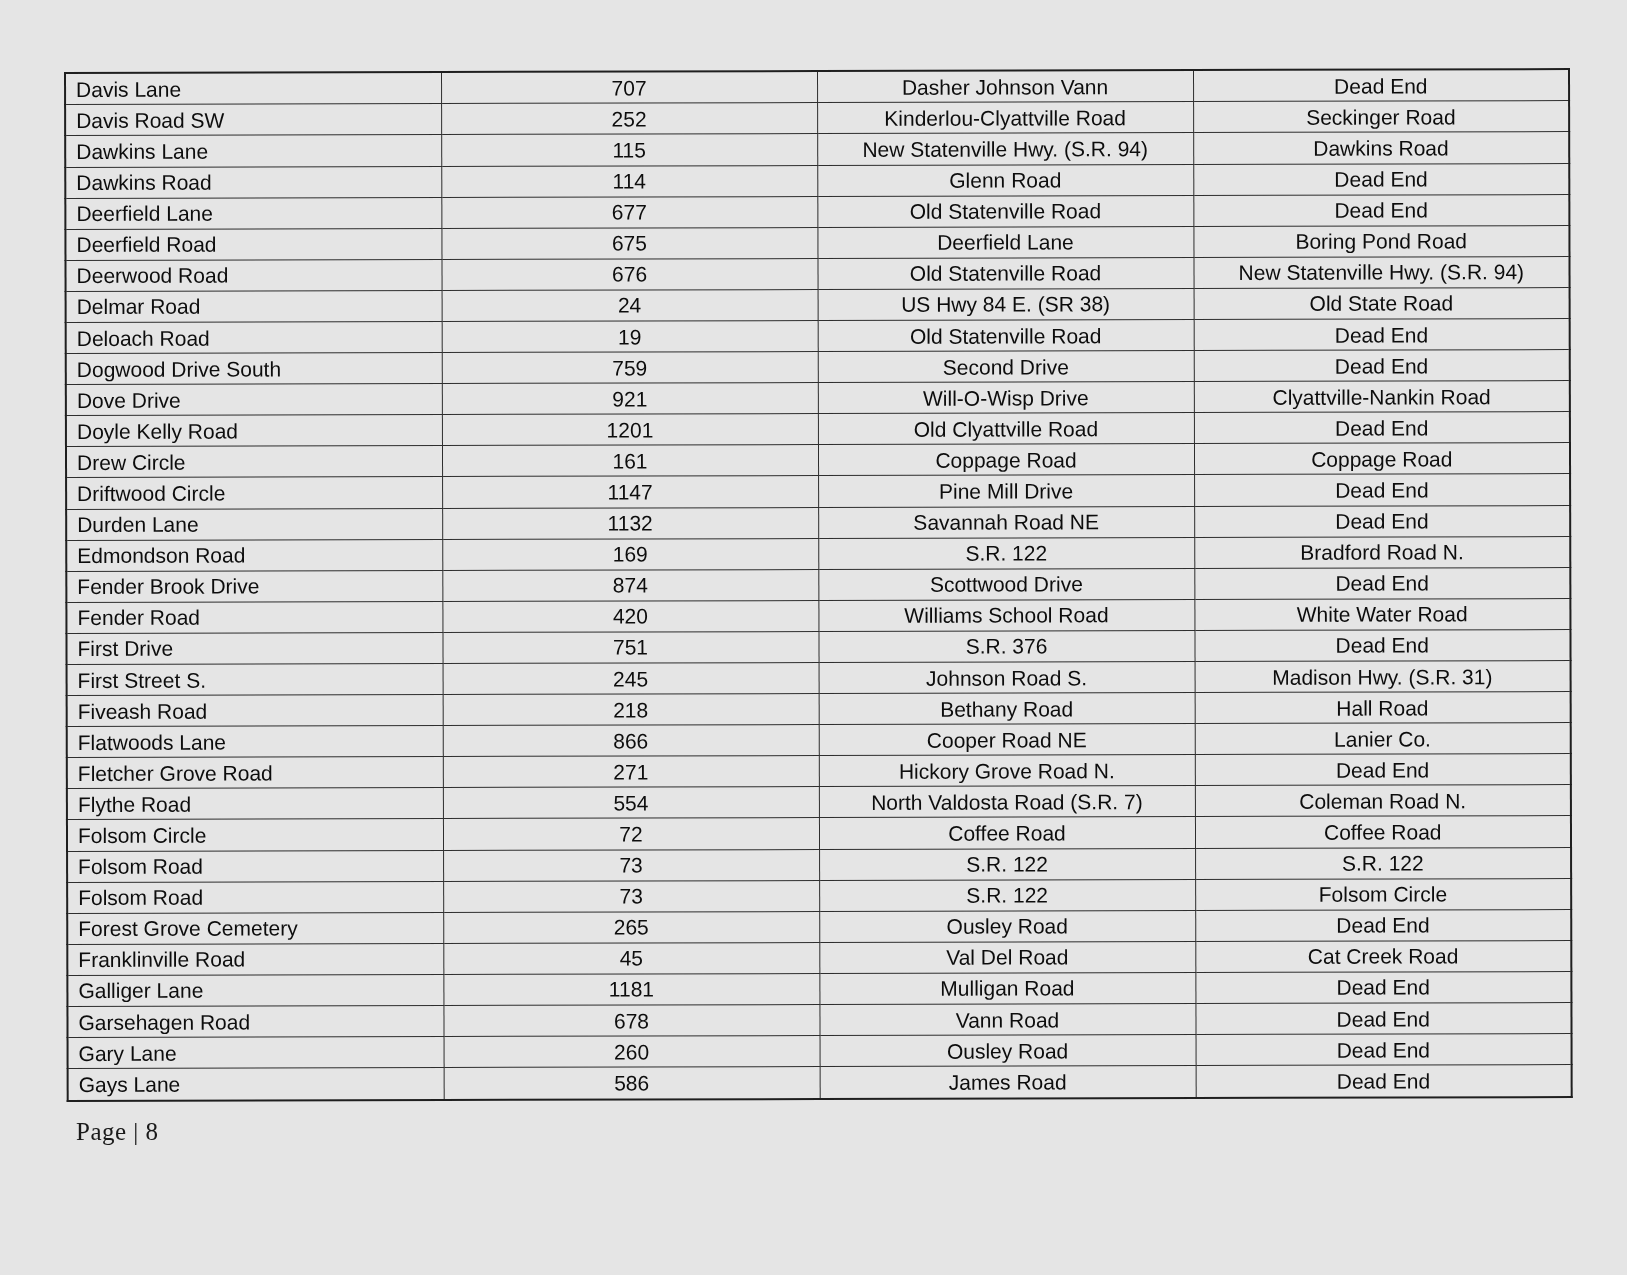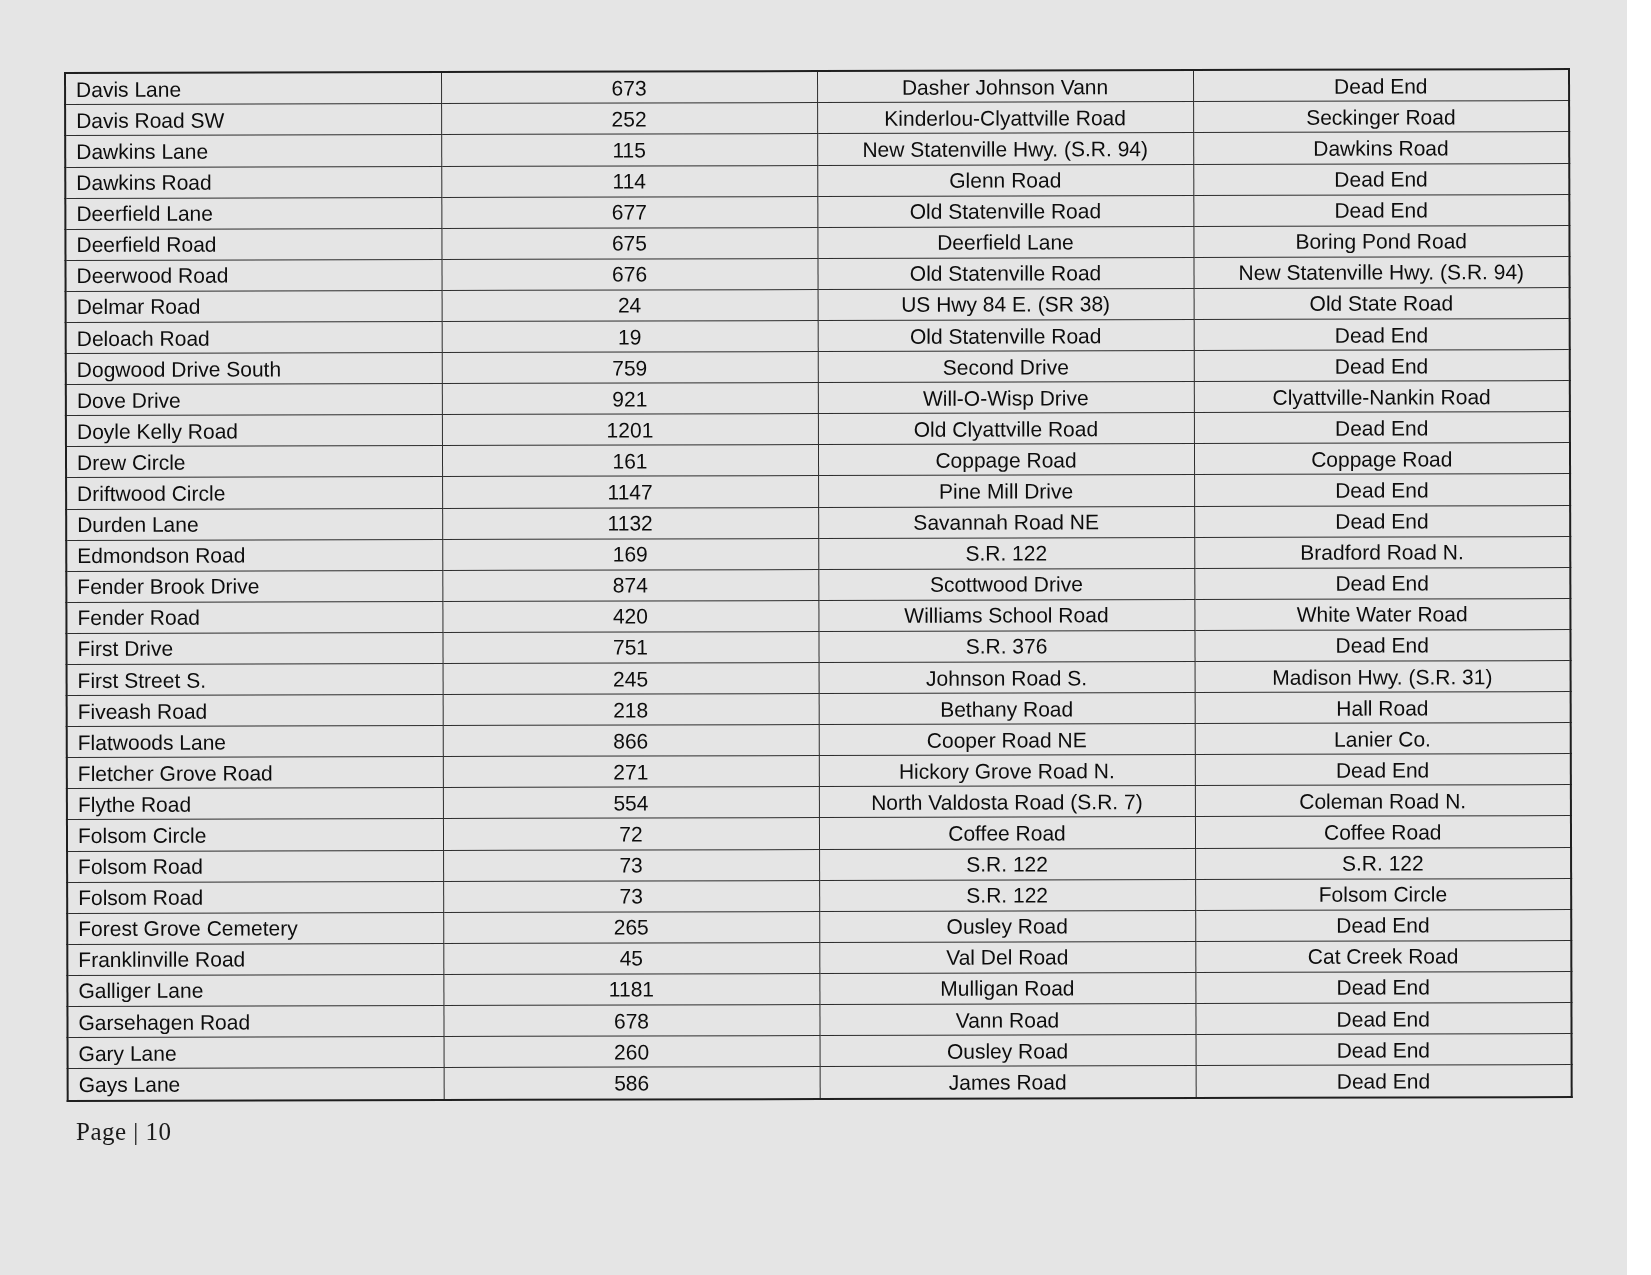--- a/index.html
+++ b/index.html
@@ -53,21 +53,21 @@
   }
 </style>
 </head>
 <body>
 
 <div class="page">
   <table class="roads-table">
     <tbody>
         <tr>
           <td class="c0">Davis Lane</td>
-          <td class="c1">673</td>
+          <td class="c1">707</td>
           <td class="c2">Dasher Johnson Vann</td>
           <td class="c3">Dead End</td>
         </tr>
         <tr>
           <td class="c0">Davis Road SW</td>
           <td class="c1">252</td>
           <td class="c2">Kinderlou-Clyattville Road</td>
           <td class="c3">Seckinger Road</td>
         </tr>
         <tr>
@@ -251,14 +251,14 @@
           <td class="c3">Dead End</td>
         </tr>
         <tr>
           <td class="c0">Gays Lane</td>
           <td class="c1">586</td>
           <td class="c2">James Road</td>
           <td class="c3">Dead End</td>
         </tr>
       </tbody>
   </table>
-  <div class="page-footer">Page | 10</div>
+  <div class="page-footer">Page | 8</div>
 </div>
 
 </body></html>

